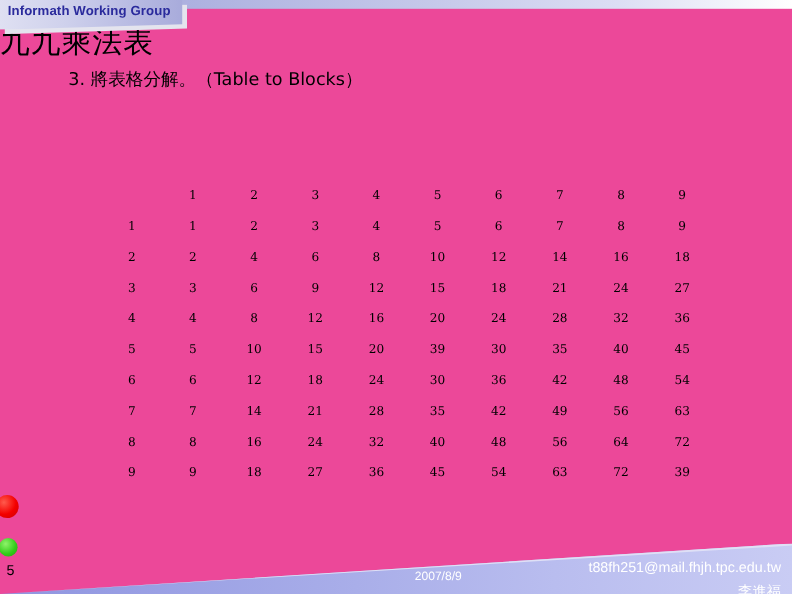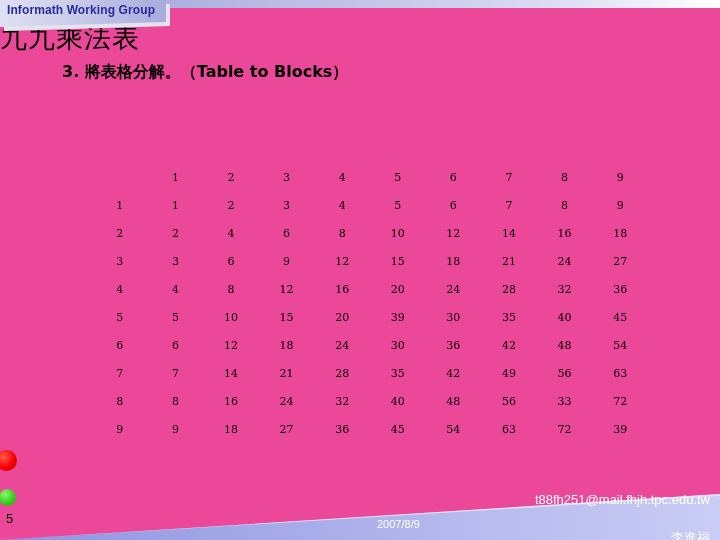--- a/index.html
+++ b/index.html
@@ -81,21 +81,21 @@
     letter-spacing: 1px;
   }
 
   
   .subtitle {
     position: absolute;
     left: 62px;
     top: 62px;
     font-family: "DejaVu Sans", sans-serif;
     font-size: 16px;
-    font-weight: bold;
+    font-weight: normal;
     color: #000000;
     white-space: nowrap;
   }
 
   
   .mult-table {
     position: absolute;
     left: 92px;
     top: 163px;
     width: 556px;
@@ -176,21 +176,21 @@
     top: 518px;
     font-family: "Liberation Sans", sans-serif;
     font-size: 11px;
     color: #ffffff;
     z-index: 5;
     white-space: nowrap;
   }
   .footer-email {
     position: absolute;
     right: 10px;
-    top: 492px;
+    top: 508px;
     font-family: "Liberation Sans", sans-serif;
     font-size: 13px;
     color: #ffffff;
     z-index: 5;
     white-space: nowrap;
   }
   .footer-author {
     position: absolute;
     right: 10px;
     top: 501px;
@@ -319,21 +319,21 @@
       </tr>
       <tr>
         <td>8</td>
         <td>8</td>
         <td>16</td>
         <td>24</td>
         <td>32</td>
         <td>40</td>
         <td>48</td>
         <td>56</td>
-        <td>33</td>
+        <td>64</td>
         <td>72</td>
       </tr>
       <tr>
         <td>9</td>
         <td>9</td>
         <td>18</td>
         <td>27</td>
         <td>36</td>
         <td>45</td>
         <td>54</td>

